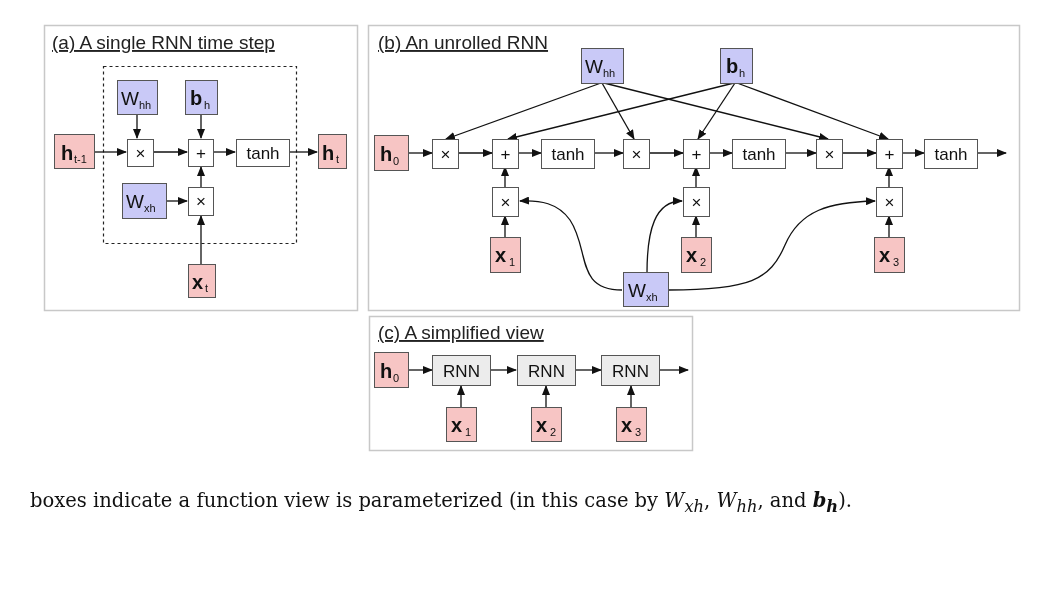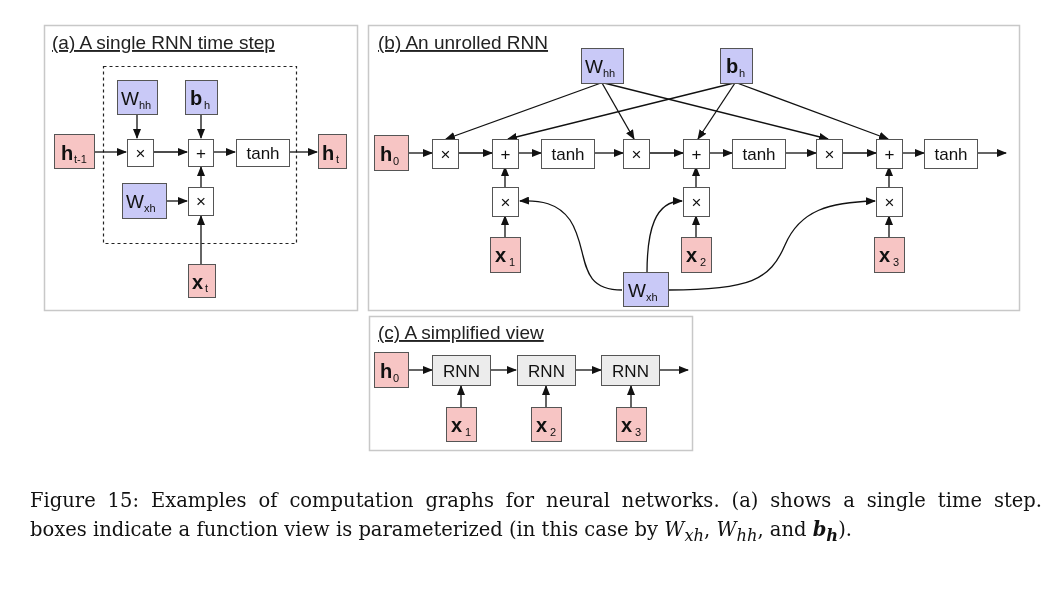--- a/index.html
+++ b/index.html
@@ -260,15 +260,14 @@
     </g>
     <g>
       <rect x="616.5" y="407.5" width="30" height="34" fill="#f7c5c4" stroke="#555"></rect>
       <text x="621" y="432" class="node-label-bold">x</text>
       <text x="635" y="436" class="node-sub">3</text>
     </g>
   </g>
 </svg>
 
 <div class="caption">
-  <span class="line justify">Figure 15: Examples of computation graphs for neural networks. (a) shows a single time step.</span>
   <span class="line"><span>boxes indicate a function view is parameterized (in this case by </span><i><span>W</span><sub>xh</sub></i><span>, </span><i><span>W</span><sub>hh</sub></i><span>, and </span><b><i><span>b</span><sub>h</sub></i></b><span>).</span></span>
 </div>
 
 </body></html>

